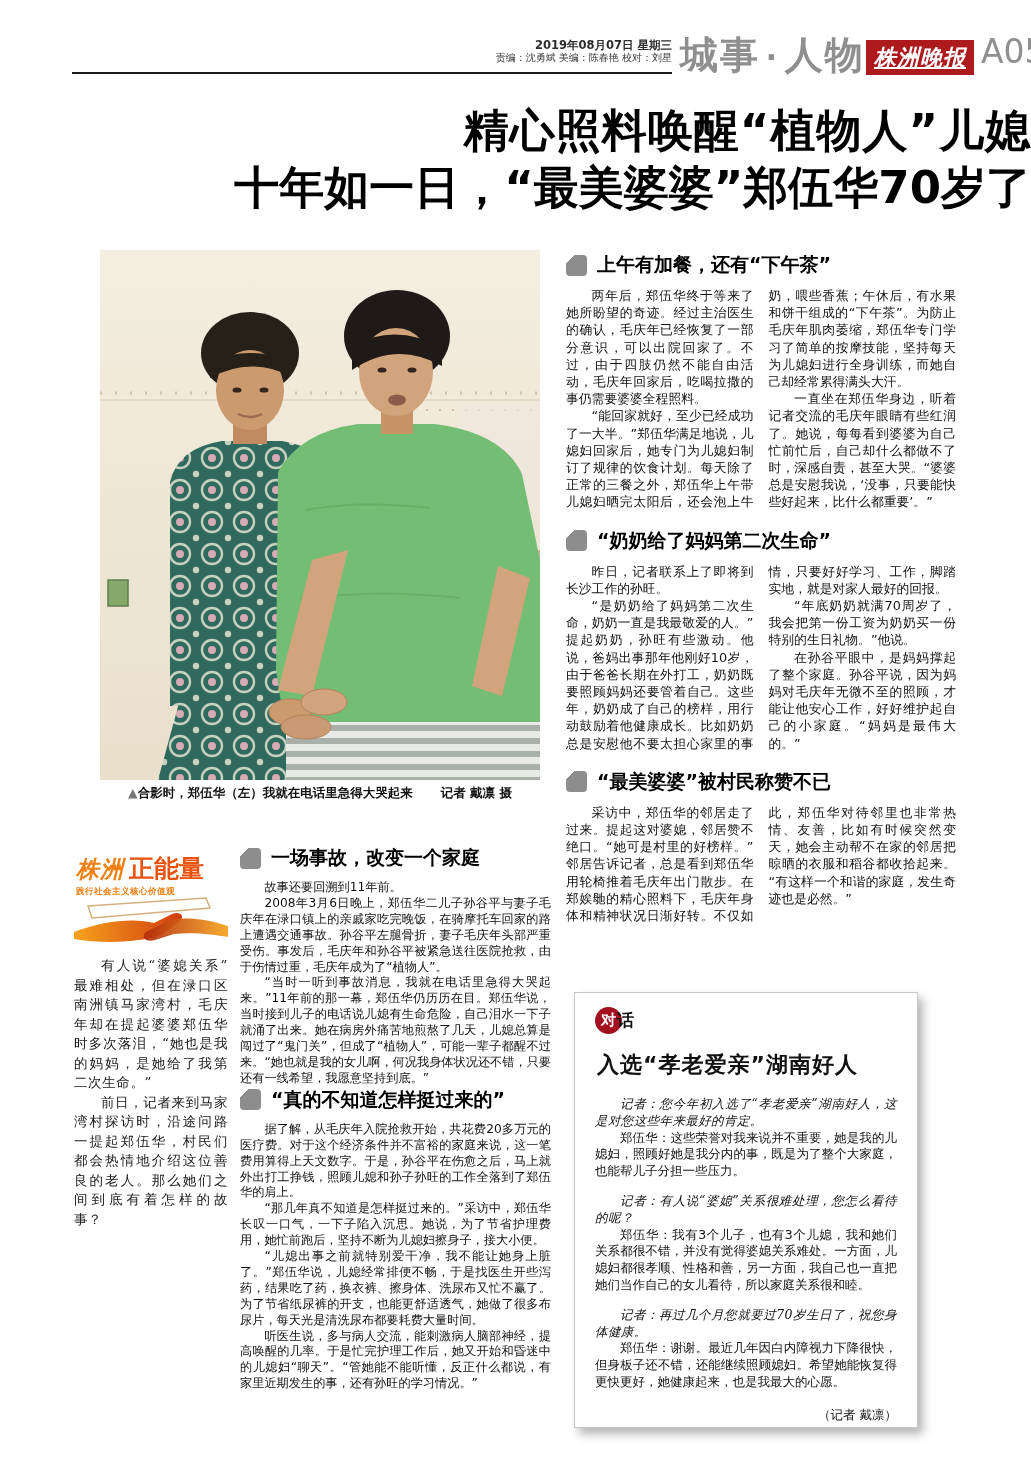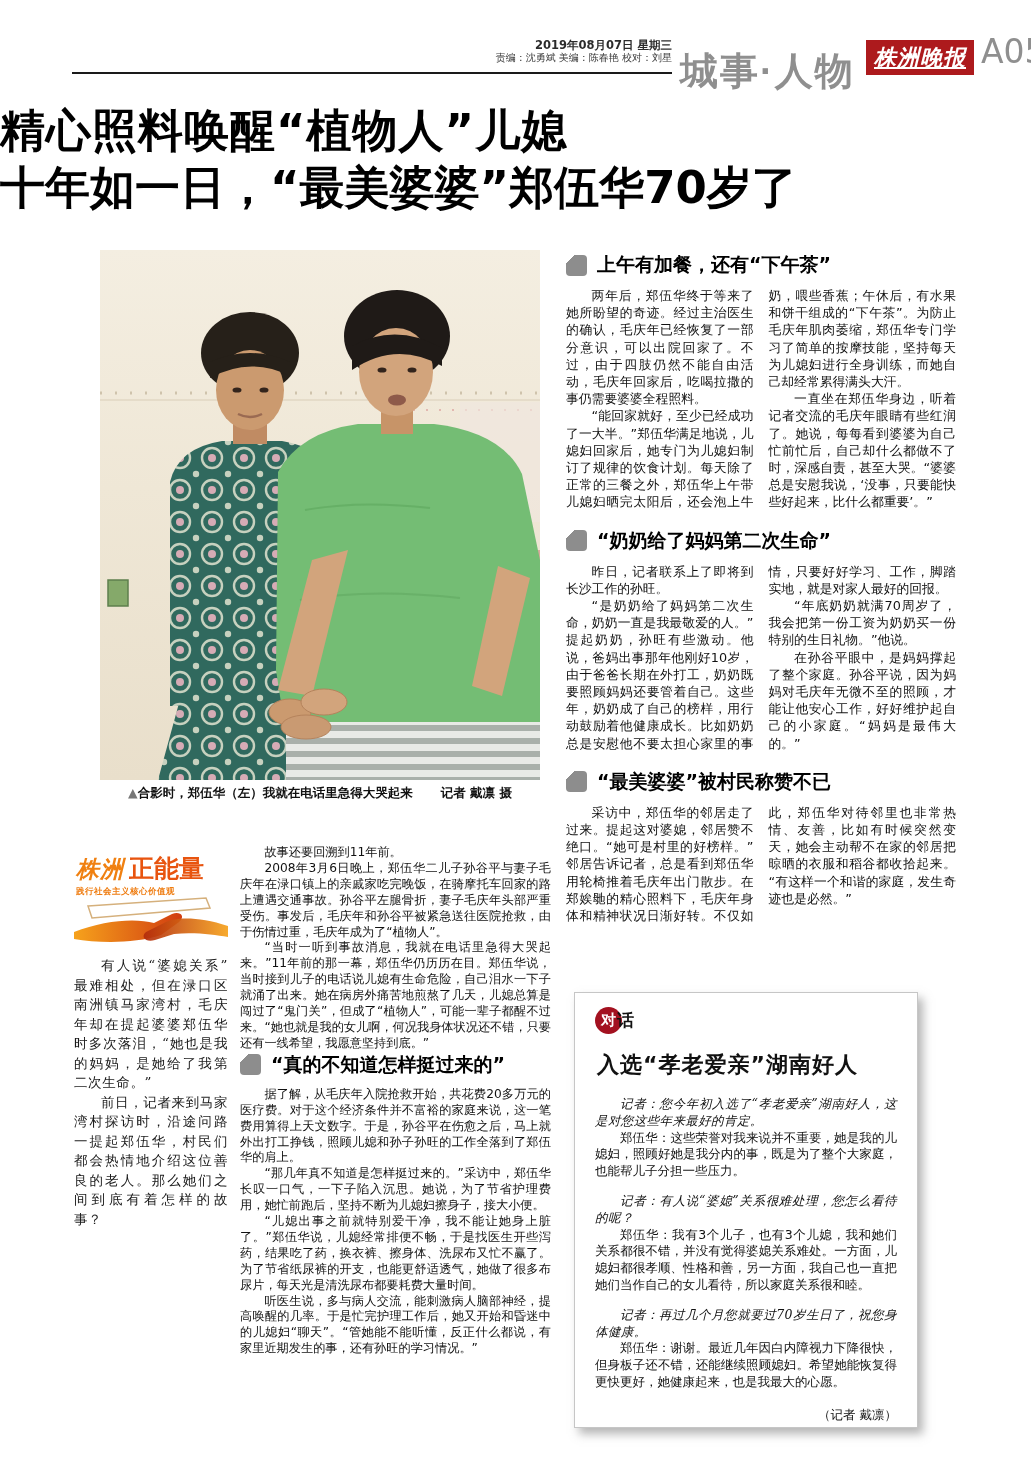--- a/index.html
+++ b/index.html
@@ -5,30 +5,30 @@
   * { margin:0; padding:0; box-sizing:border-box; }
   html,body { background:#ffffff; }
   body { font-family:"DejaVu Sans","Liberation Sans",sans-serif; color:#1c1c1c; }
   .page { position:relative; width:1031px; height:1475px; background:#ffffff; overflow:hidden; margin:0 auto; }
 
   
   .top-meta { position:absolute; top:38px; left:72px; width:600px; text-align:right;
               border-bottom:2px solid #1a1a1a; padding-bottom:7px; line-height:1.25; }
   .top-meta .date { font-size:11.5px; color:#2b2b2b; font-weight:600; }
   .top-meta .editors { font-size:10px; color:#3a3a3a; }
-  .section-title { position:absolute; top:46px; left:680px; font-size:38px; font-weight:700;
-                   color:#8f8f8f; letter-spacing:2px; font-family:Liberation Sans, sans-serif; }
+  .section-title { position:absolute; top:30px; left:680px; font-size:38px; font-weight:700;
+                   color:#8f8f8f; letter-spacing:2px; font-family:Liberation Mono, monospace; }
   .paper-logo { position:absolute; top:40px; left:866px; width:108px; height:35px;
                 display:flex; align-items:center; justify-content:center;
                 color:#fff; font-size:22px; font-weight:700; font-style:italic;
                 font-family:"DejaVu Serif","Liberation Serif",serif; letter-spacing:1px;text-decoration:underline; }
   .page-no { position:absolute; top:32px; left:981px; font-size:33px; color:#8f8f8f; font-weight:500; }
 
   
-  .headline { position:absolute; top:104px; left:0; width:100%; text-align:left;
+  .headline { position:absolute; top:104px; left:0; width:100%; text-align:right;
               font-weight:700; color:#000; line-height:1.18; }
   .headline .l1 { font-size:45px; letter-spacing:1px; }
   .headline .l2 { font-size:45px; letter-spacing:0px; margin-top:4px; }
 
   
   .photo-wrap { position:absolute; left:100px; top:250px; width:440px; height:530px; overflow:hidden; }
   .photo-caption { position:absolute; left:100px; top:785px; width:440px; display:flex;
                    justify-content:center; gap:28px; font-size:12.5px; font-weight:600; color:#111; }
   .photo-caption .tri { color:#777; }
 
@@ -197,20 +197,24 @@
         <path d="M154,30 C124,20 100,21 90,27 L72,36 C66,41 72,47 81,44 L100,38 C122,36 140,39 154,41 Z" fill="url(#arm2)" opacity="0.92"></path>
       </svg>
     </div>
     <div class="campaign-intro">
       <p>有人说“婆媳关系”最难相处，但在渌口区南洲镇马家湾村，毛庆年却在提起婆婆郑伍华时多次落泪，“她也是我的妈妈，是她给了我第二次生命。”</p>
       <p>前日，记者来到马家湾村探访时，沿途问路一提起郑伍华，村民们都会热情地介绍这位善良的老人。那么她们之间到底有着怎样的故事？</p>
     </div>
   </aside>
 
   <div class="midcol">
+    <div class="sec-head">
+      <span class="sec-icon"></span>
+      <span>一场事故，改变一个家庭</span>
+    </div>
     <p>故事还要回溯到11年前。</p>
     <p>2008年3月6日晚上，郑伍华二儿子孙谷平与妻子毛庆年在渌口镇上的亲戚家吃完晚饭，在骑摩托车回家的路上遭遇交通事故。孙谷平左腿骨折，妻子毛庆年头部严重受伤。事发后，毛庆年和孙谷平被紧急送往医院抢救，由于伤情过重，毛庆年成为了“植物人”。</p>
     <p>“当时一听到事故消息，我就在电话里急得大哭起来。”11年前的那一幕，郑伍华仍历历在目。郑伍华说，当时接到儿子的电话说儿媳有生命危险，自己泪水一下子就涌了出来。她在病房外痛苦地煎熬了几天，儿媳总算是闯过了“鬼门关”，但成了“植物人”，可能一辈子都醒不过来。“她也就是我的女儿啊，何况我身体状况还不错，只要还有一线希望，我愿意坚持到底。”</p>
 
     <div class="sec-head">
       <span class="sec-icon"></span>
       <span>“真的不知道怎样挺过来的”</span>
     </div>
     <p>据了解，从毛庆年入院抢救开始，共花费20多万元的医疗费。对于这个经济条件并不富裕的家庭来说，这一笔费用算得上天文数字。于是，孙谷平在伤愈之后，马上就外出打工挣钱，照顾儿媳和孙子孙旺的工作全落到了郑伍华的肩上。</p>
     <p>“那几年真不知道是怎样挺过来的。”采访中，郑伍华长叹一口气，一下子陷入沉思。她说，为了节省护理费用，她忙前跑后，坚持不断为儿媳妇擦身子，接大小便。</p>

